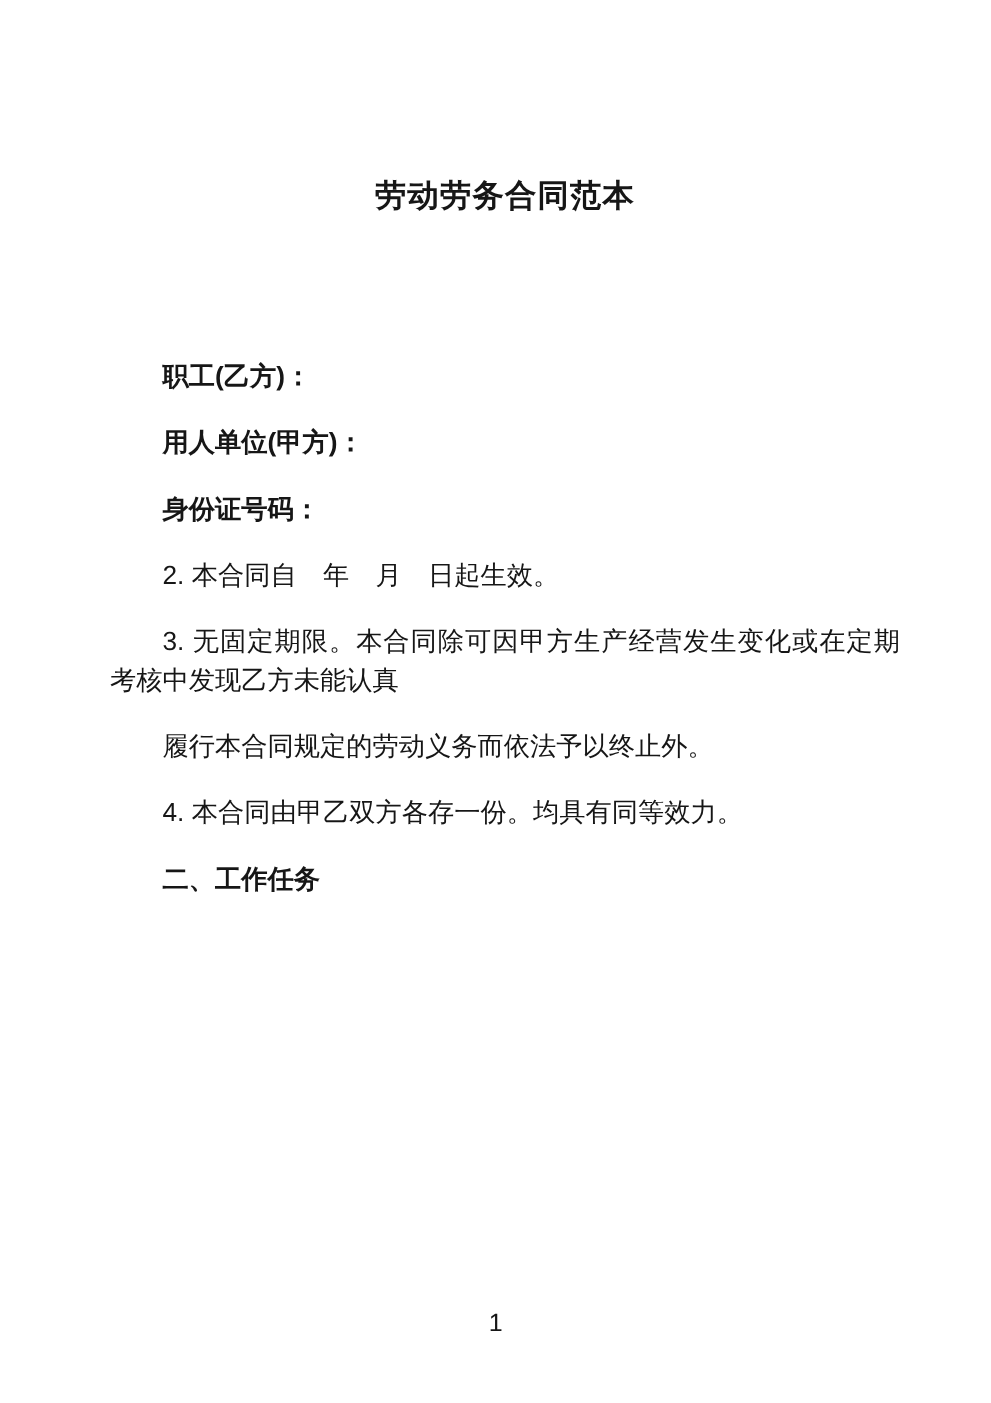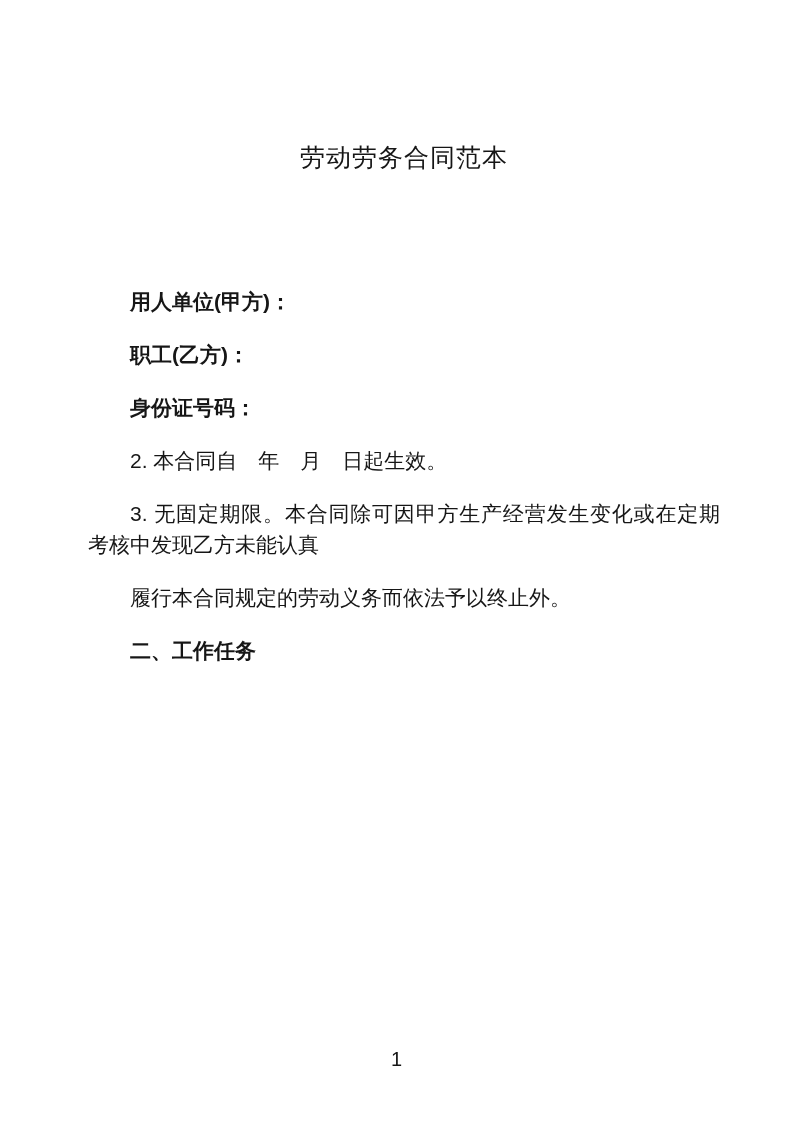--- a/index.html
+++ b/index.html
@@ -15,21 +15,21 @@
     background: #ffffff;
     color: #161616;
     font-family: "Liberation Sans", "DejaVu Sans", sans-serif;
     overflow: hidden;
   }
   .doc-title {
     margin: 0 73px 0 88px;
     padding-top: 140px;
     text-align: center;
     font-size: 25px;
-    font-weight: normal;
+    font-weight: bold;
     line-height: 34px;
     letter-spacing: 1px;
   }
   .body-col {
     margin: 0 73px 0 88px;
     padding-top: 112px;
   }
   .para {
     margin: 0 0 22px 0;
     font-size: 21px;
@@ -52,35 +52,36 @@
 </style>
 </head>
 <body>
 
 <div class="page">
 
   <h1 class="doc-title">劳动劳务合同范本</h1>
 
   <div class="body-col">
 
+    <p class="para bold">职工(乙方)：</p>
+
     <p class="para bold">用人单位(甲方)：</p>
-
-    <p class="para bold">职工(乙方)：</p>
 
     <p class="para bold">身份证号码：</p>
 
 
 
     <p class="para">2. 本合同自　年　月　日起生效。</p>
 
 
     <p class="para">3. 无固定期限。本合同除可因甲方生产经营发生变化或在定期考核中发现乙方未能认真</p>
 
     <p class="para">履行本合同规定的劳动义务而依法予以终止外。</p>
 
+    <p class="para">4. 本合同由甲乙双方各存一份。均具有同等效力。</p>
 
     <p class="para bold">二、工作任务</p>
 
 
   </div>
 
   <div class="page-number">1</div>
 
 </div>
 

